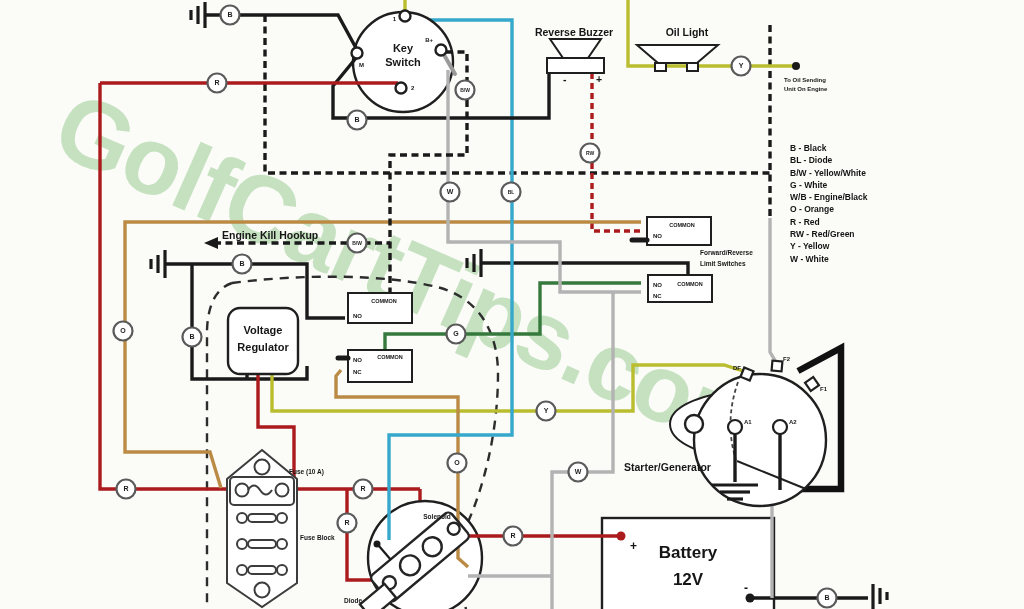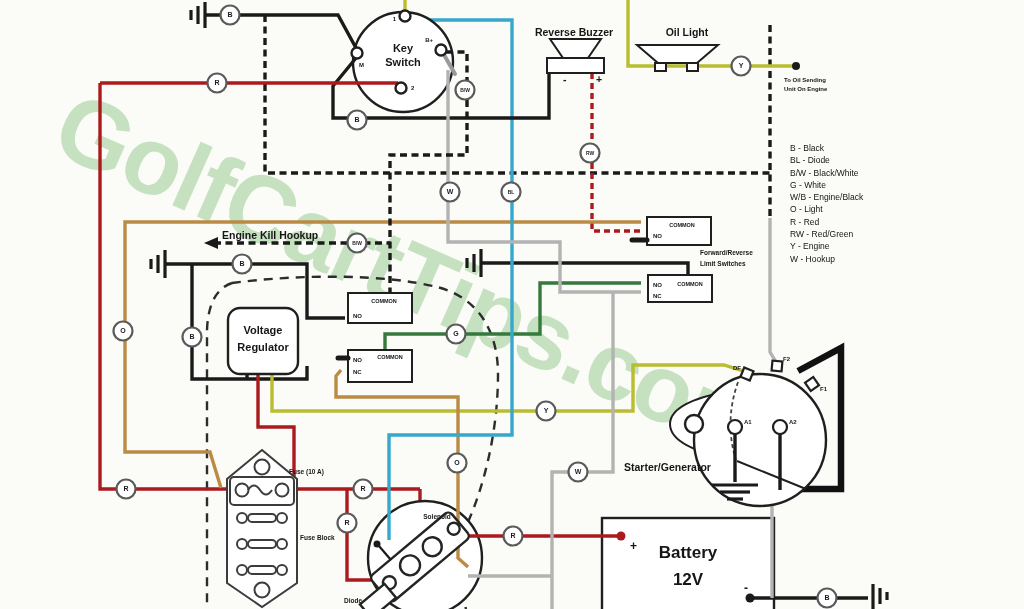--- a/index.html
+++ b/index.html
@@ -16,21 +16,21 @@
   .dash{stroke-dasharray:7 4.5}
   .dashrw{stroke-dasharray:6 4}
   .comp{fill:#ffffff;stroke:#1f1f1f;stroke-width:2.4}
   .thin{stroke-width:2}
   .t{font-weight:bold;fill:#161616}
   .f5{font-size:5.5px}.f6{font-size:6px}.f65{font-size:6.5px}
   .f10{font-size:10.5px}.f11{font-size:11px}.f12{font-size:12px}.f17{font-size:17px}
   .mid{text-anchor:middle}.end{text-anchor:end}
   #legend{
     position:absolute;left:790px;top:142px;width:200px;
-    font-size:8.5px;font-weight:normal;color:#141414;line-height:12.3px;
+    font-size:8.5px;font-weight:bold;color:#141414;line-height:12.3px;
   }
 </style>
 </head>
 <body>
 
 <svg width="1024" height="609" viewBox="0 0 1024 609">
 
   <text x="0" y="0" transform="translate(48,150) rotate(24)" style="font-size:96px;font-weight:bold;fill:var(--watermark);opacity:.5;letter-spacing:-2px">GolfCartTips.com</text>
 
   <g fill="none" stroke="#2c2c2c" stroke-width="2.4" stroke-dasharray="9 7">
@@ -344,21 +344,21 @@
       <g>
         <circle cx="590" cy="153" r="9.5" fill="#ffffff" stroke="#5a5a5a" stroke-width="2.2"></circle>
         <text x="590" y="154.9" text-anchor="middle" style="font-weight:bold;fill:#1c1c1c;font-size:5px">RW</text>
       </g>
     </g>
 </svg>
 
 <div id="legend">
     <div>B - Black</div>
     <div>BL - Diode</div>
-    <div>B/W - Black/White</div>
+    <div>B/W - Yellow/White</div>
     <div>G - White</div>
     <div>W/B - Engine/Black</div>
-    <div>O - Light</div>
+    <div>O - Orange</div>
     <div>R - Red</div>
     <div>RW - Red/Green</div>
-    <div>Y - Engine</div>
-    <div>W - Hookup</div>
+    <div>Y - Yellow</div>
+    <div>W - White</div>
   </div>
 
 </body></html>

